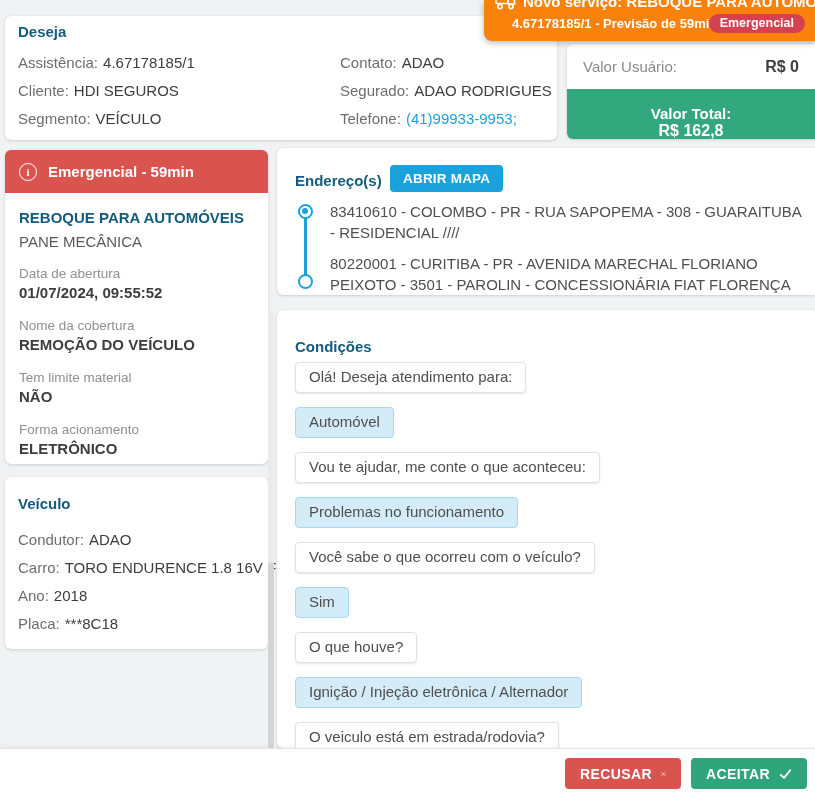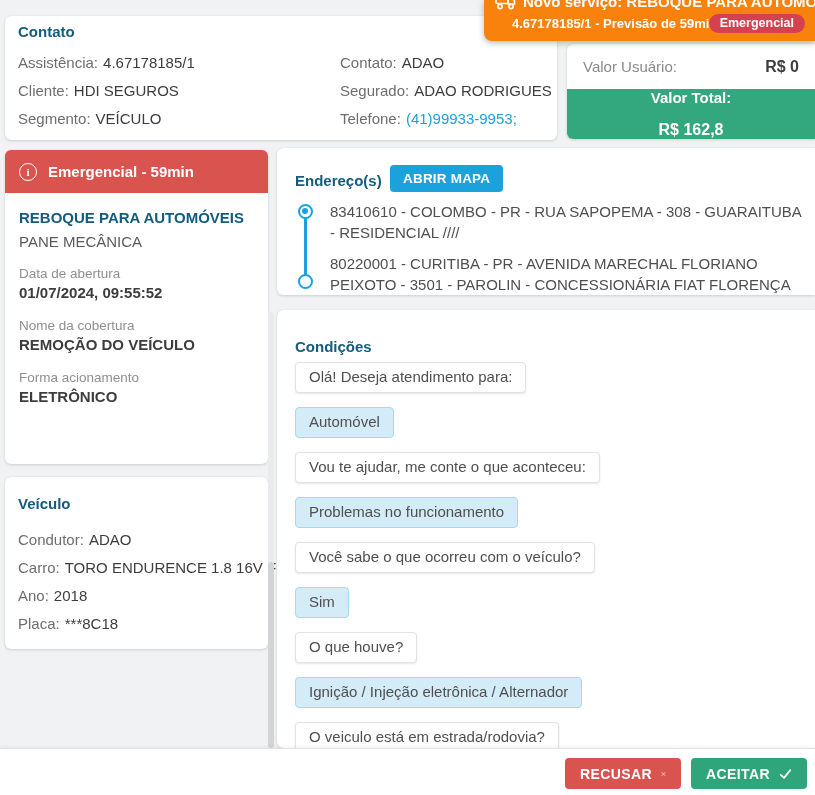--- a/index.html
+++ b/index.html
@@ -38,21 +38,21 @@
   .banner-line1 { position:absolute; top:-7px; left:11px; display:flex; align-items:center; white-space:nowrap; }
   .banner-line1 .txt { font-size:15px; font-weight:bold; margin-left:7px; }
   .banner-line2 { position:absolute; top:16px; left:28px; font-size:13px; font-weight:bold; white-space:nowrap; }
   .banner-badge {
     position:absolute; top:14px; right:10px; background:#D5414E; color:#fff;
     font-size:12.5px; font-weight:bold; padding:2px 11px 3px; border-radius:999px;
   }
 
   
   .valor-card { left:567px; top:44px; width:248px; height:95px; border-radius:6px 0 0 6px; padding:0; }
-  .valor-row { height:45px; display:flex; align-items:center; justify-content:space-between; padding:0 16px; }
+  .valor-row { height:45px; display:flex; align-items:center; justify-content:space-between; padding:16px 16px; }
   .valor-row .vlbl { font-size:15px; color:#8a8a8a; }
   .valor-row .vval { font-size:16px; font-weight:bold; color:#3d3d3d; }
   .valor-row.total { height:50px; background:#33A77D; border-radius:0 0 0 6px;flex-direction:column; }
   .valor-row.total .vlbl, .valor-row.total .vval { color:#fff; font-weight:bold; }
 
   
   .service-card { left:5px; top:150px; width:263px; height:314px; }
   .service-header {
     height:43px; background:#D9534F; border-radius:6px 6px 0 0;
     display:flex; align-items:center; padding:0 14px; color:#fff;
@@ -120,21 +120,21 @@
     padding:0 15px;
   }
   .btn-recusar { left:565px; width:116px; background:#D9534F; }
   .btn-aceitar { left:691px; width:116px; background:#2FA57B; }
   .action-btn svg { display:block; }
 </style>
 </head>
 <body>
 
 <div class="card cliente-card">
-  <div class="card-title">Contato</div>
+  <div class="card-title">Deseja</div>
   <div class="field-col left">
     <div class="field-row">
       <span class="lbl">Assistência:</span><span class="val">4.67178185/1</span>
     </div>
     <div class="field-row">
       <span class="lbl">Cliente:</span><span class="val">HDI SEGUROS</span>
     </div>
     <div class="field-row">
       <span class="lbl">Segmento:</span><span class="val">VEÍCULO</span>
     </div>
@@ -185,20 +185,24 @@
   <div class="service-body">
     <div class="svc-type">REBOQUE PARA AUTOMÓVEIS</div>
     <div class="svc-cause">PANE MECÂNICA</div>
     <div class="svc-group">
       <div class="glabel">Data de abertura</div>
       <div class="gvalue">01/07/2024, 09:55:52</div>
     </div>
     <div class="svc-group">
       <div class="glabel">Nome da cobertura</div>
       <div class="gvalue">REMOÇÃO DO VEÍCULO</div>
+    </div>
+    <div class="svc-group">
+      <div class="glabel">Tem limite material</div>
+      <div class="gvalue">NÃO</div>
     </div>
     <div class="svc-group">
       <div class="glabel">Forma acionamento</div>
       <div class="gvalue">ELETRÔNICO</div>
     </div>
   </div>
 </div>
 
 <div class="card veiculo-card">
   <div class="card-title">Veículo</div>

